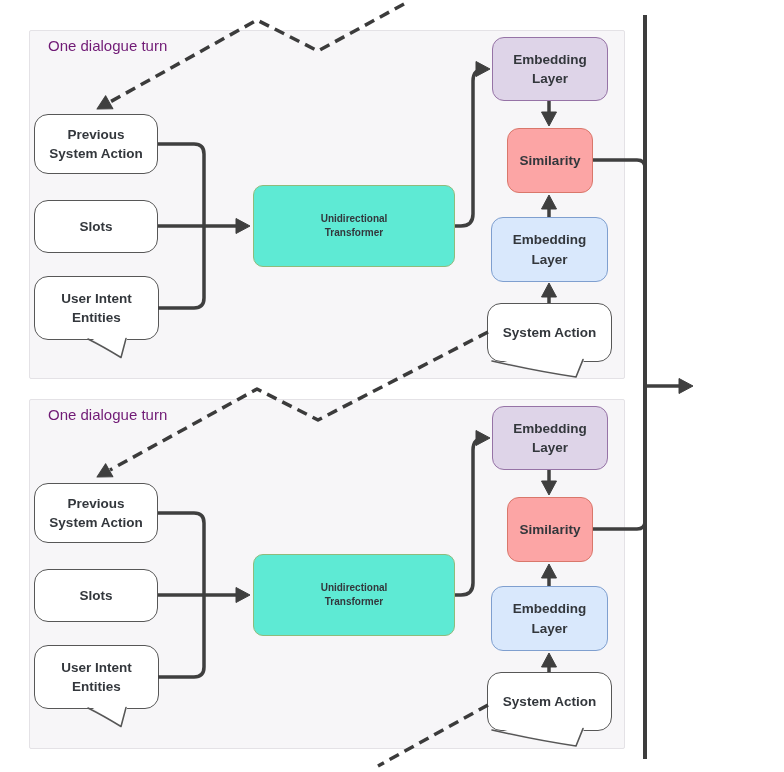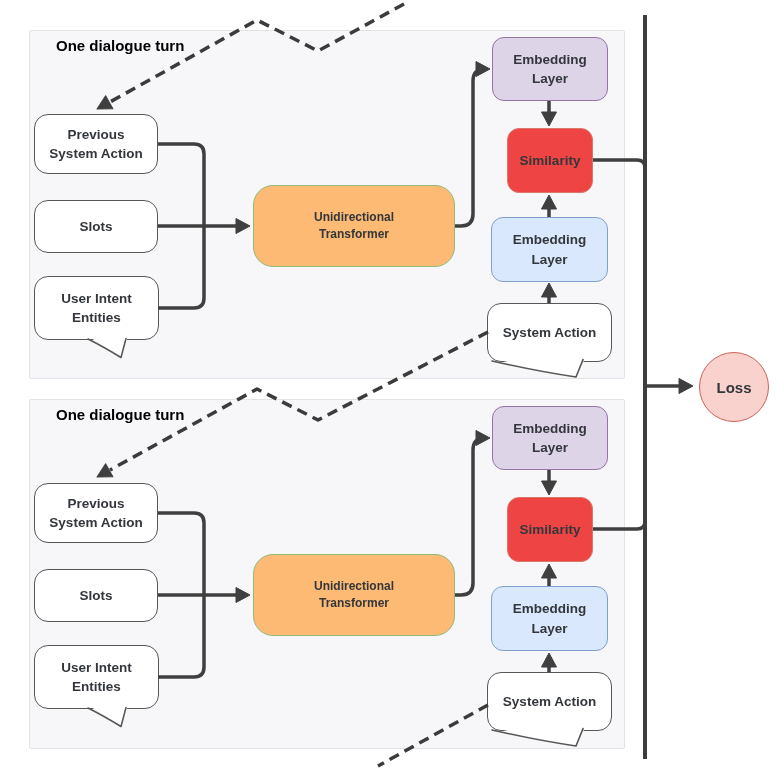--- a/index.html
+++ b/index.html
@@ -5,33 +5,33 @@
   html,body{margin:0;padding:0;background:#ffffff;}
   .stage{
     position:relative;width:784px;height:772px;overflow:hidden;
     background:#ffffff;
     font-family:"Liberation Sans","DejaVu Sans",sans-serif;
   }
   .panel{
     position:absolute;background:#f7f6f8;border:1px solid #e4e2e6;border-radius:2px;
   }
   .panel-label{
-    position:absolute;left:26px;top:6px;
-    font-size:15px;font-weight:bold;color:#000000;white-space:pre-line;
+    position:absolute;left:18px;top:6px;
+    font-size:15px;font-weight:normal;color:#701a75;white-space:pre-line;
   }
   .node{
     position:absolute;display:flex;align-items:center;justify-content:center;
     text-align:center;font-weight:bold;color:#33373c;font-size:13.5px;line-height:1.42;
     box-sizing:border-box;border-radius:14px;
   }
   .node span{white-space:pre-line;}
   .white-box{background:#ffffff;border:1.6px solid #575757;}
-  .green-box{background:#fdba74;border:1.6px solid #90bb7b;border-radius:20px;font-size:12px;}
+  .green-box{background:#5eead4;border:1.6px solid #90bb7b;border-radius:10px;font-size:10px;}
   .purple-box{background:#ded4e8;border:1.6px solid #9673a6;border-radius:12px;}
-  .red-box{background:#ef4444;border:1.6px solid #d9776b;border-radius:12px;}
+  .red-box{background:#fca5a5;border:1.6px solid #d9776b;border-radius:12px;}
   .blue-box{background:#d9e8fc;border:1.6px solid #7f9fcf;border-radius:12px;}
   .loss-node{
     position:absolute;left:699px;top:352px;width:68px;height:68px;border-radius:50%;
     background:#f9d2cd;border:1.6px solid #cc6258;
     display:flex;align-items:center;justify-content:center;
     font-size:15px;font-weight:bold;color:#33373c;
   }
   .wires{position:absolute;left:0;top:0;z-index:10;pointer-events:none;}
   .wire{fill:none;stroke:#3f3f3f;stroke-width:3.5;stroke-linejoin:round;}
   .trunk{fill:none;stroke:#3d3d3d;stroke-width:4;}
@@ -105,23 +105,20 @@
     <span>Similarity</span>
   </div>
   <div class="node blue-box" style="left:491px;top:586px;width:117px;height:65px">
     <span>Embedding
 Layer</span>
   </div>
   <div class="node white-box" style="left:487px;top:672px;width:125px;height:59px">
     <span>System Action</span>
   </div>
 
-  <div class="loss-node">
-    <span>Loss</span>
-  </div>
 
   <svg class="wires" width="784" height="772" viewBox="0 0 784 772">
 
     <g>
       <path class="tail-fill" d="M88,336 C100,344 112,351 122,358 L128,336 Z"></path>
       <path class="tail-stroke" d="M88,339 C100,345 112,352 121,357.5 L126,338.6"></path>
     </g>
     <g>
       <path class="tail-fill" d="M494,358 C525,368 555,374 577,377.5 L585,358 Z"></path>
       <path class="tail-stroke" d="M492,361 C525,368.5 552,373.5 576,377 L583,359.6"></path>

